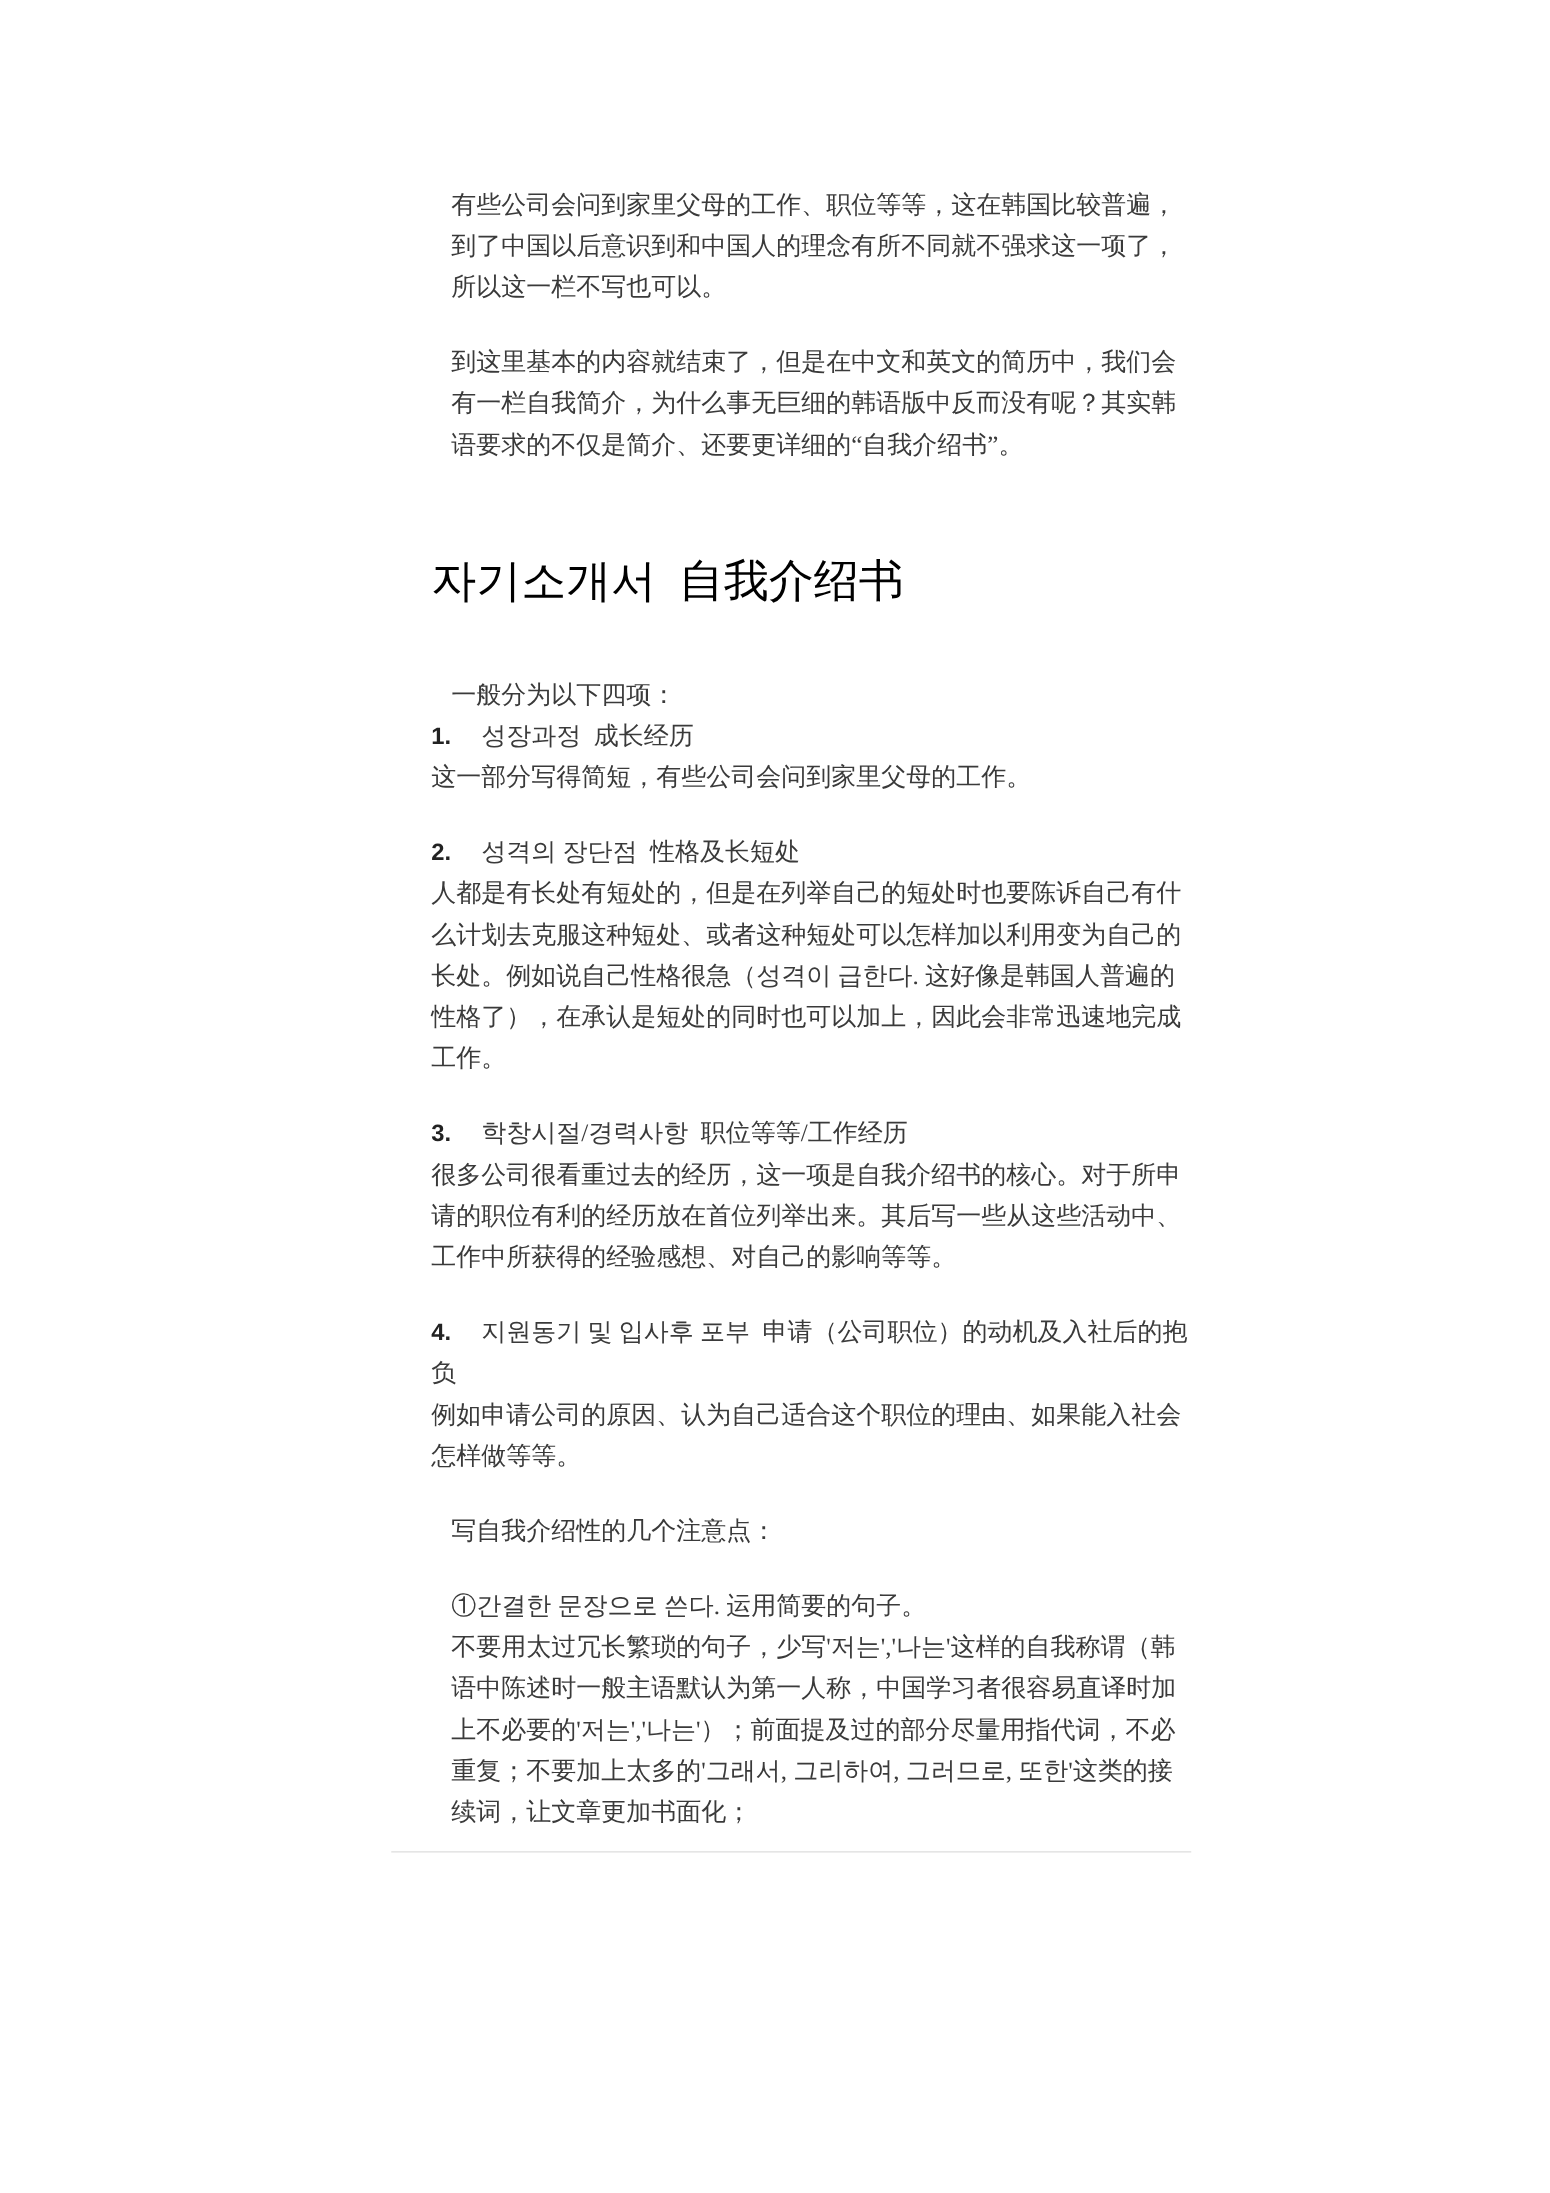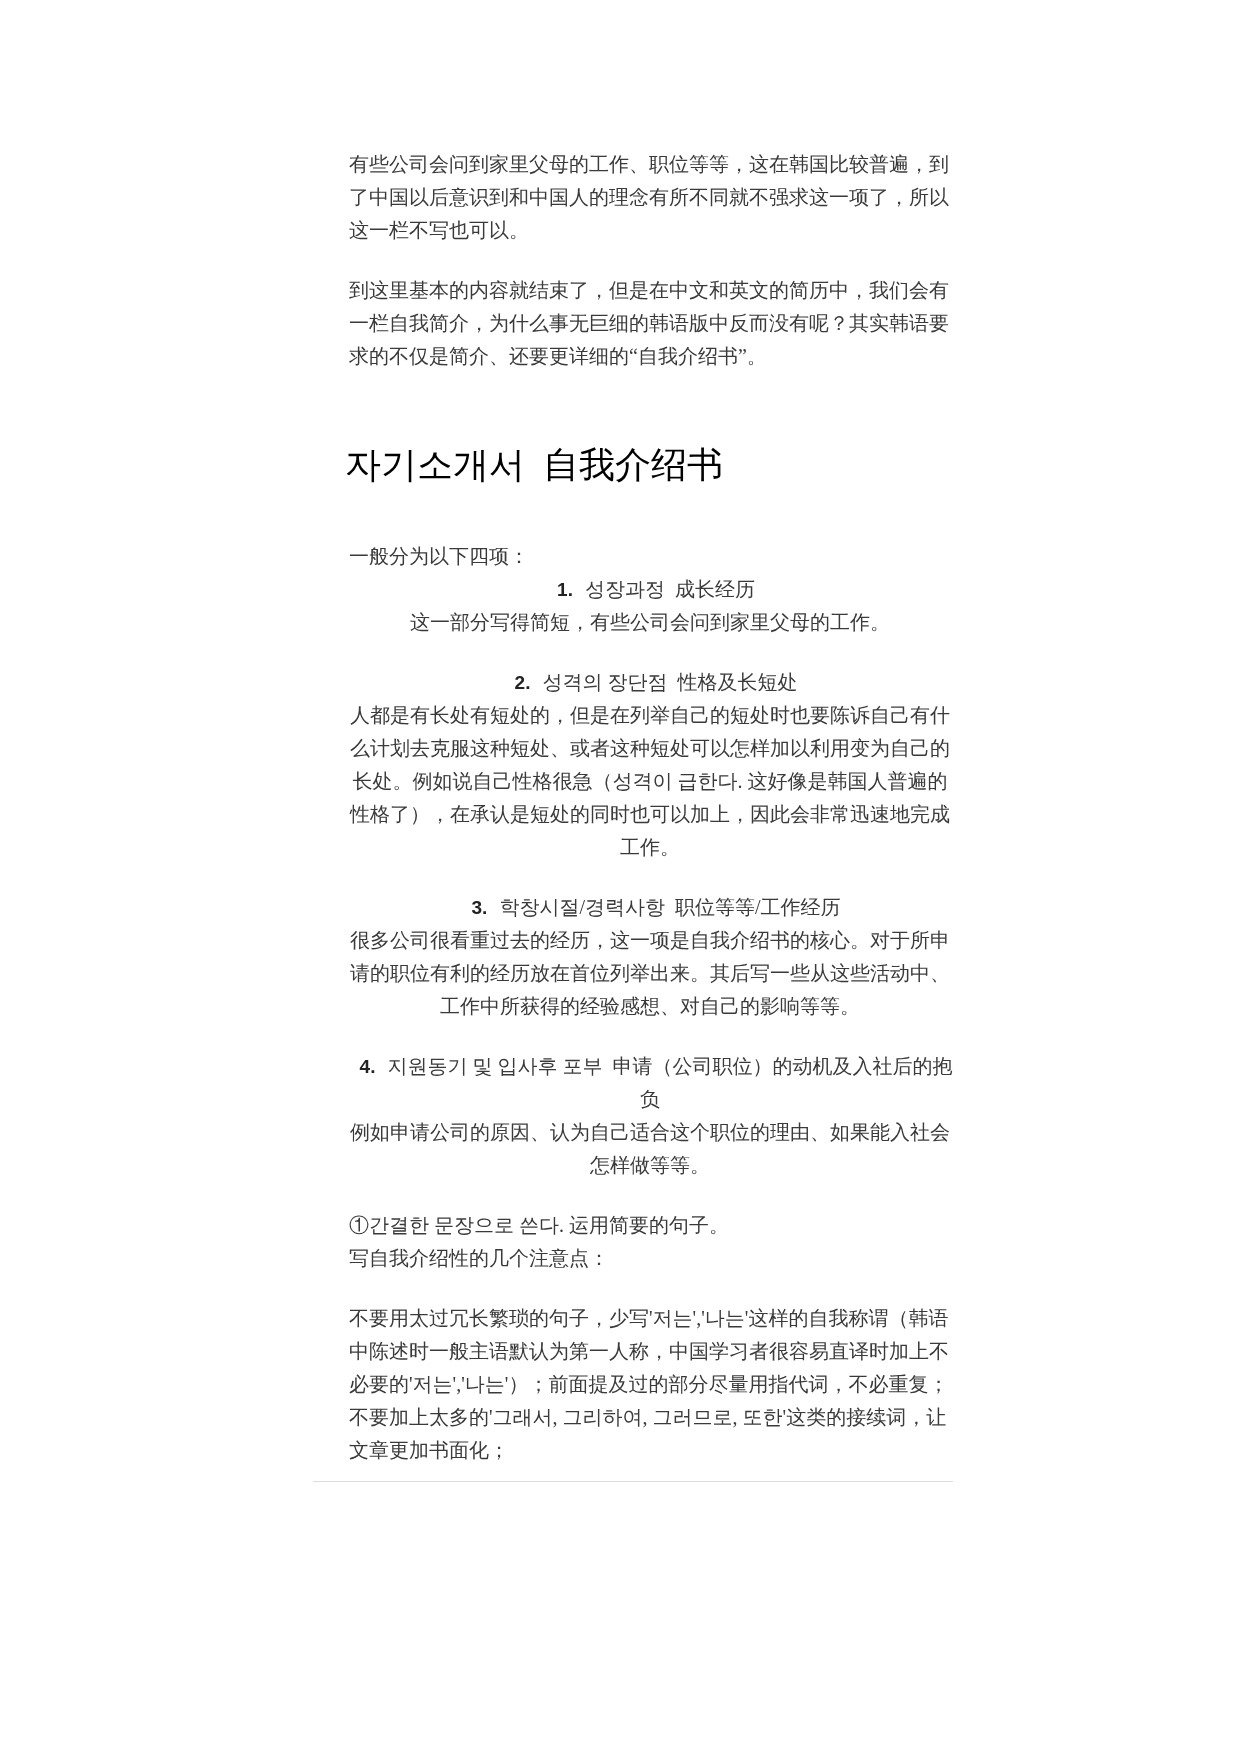--- a/index.html
+++ b/index.html
@@ -17,37 +17,36 @@
   }
   .content {
     position: absolute;
     left: 345px;
     top: 148px;
     width: 610px;
   }
   .para {
     font-size: 20px;
     line-height: 33px;
-    margin: 0 0 27px 4px;
+    margin: 0 0 27px 16px;
     white-space: pre-wrap;
   }
   .tight {
     margin-bottom: 0;
   }
   .heading {
     font-size: 36px;
     line-height: 44px;
     font-weight: 400;
     color: #000000;
     margin: 70px 0 53px 0;
     white-space: pre-wrap;
   }
   .item {
     margin: 0 0 27px 0;
-    text-align: center;
   }
   .item-line {
     font-size: 20px;
     line-height: 33px;
     white-space: pre-wrap;
   }
   .num {
     display: inline-block;
     width: 40px;
     font-family: "Liberation Sans", "DejaVu Sans", sans-serif;
@@ -89,20 +88,20 @@
   <div class="item">
     <div class="item-line"><span class="num">3.</span><span>학창시절/경력사항  职位等等/工作经历</span></div>
     <div class="item-line">很多公司很看重过去的经历，这一项是自我介绍书的核心。对于所申请的职位有利的经历放在首位列举出来。其后写一些从这些活动中、工作中所获得的经验感想、对自己的影响等等。</div>
   </div>
 
   <div class="item">
     <div class="item-line"><span class="num">4.</span><span>지원동기 및 입사후 포부  申请（公司职位）的动机及入社后的抱负</span></div>
     <div class="item-line">例如申请公司的原因、认为自己适合这个职位的理由、如果能入社会怎样做等等。</div>
   </div>
 
+  <p class="para">写自我介绍性的几个注意点：</p>
+
   <p class="para tight">①간결한 문장으로 쓴다. 运用简要的句子。</p>
-
-  <p class="para">写自我介绍性的几个注意点：</p>
   <p class="para tight">不要用太过冗长繁琐的句子，少写'저는','나는'这样的自我称谓（韩语中陈述时一般主语默认为第一人称，中国学习者很容易直译时加上不必要的'저는','나는'）；前面提及过的部分尽量用指代词，不必重复；不要加上太多的'그래서, 그리하여, 그러므로, 또한'这类的接续词，让文章更加书面化；</p>
 
   <hr class="divider">
 
 </div>
 
 </body></html>

